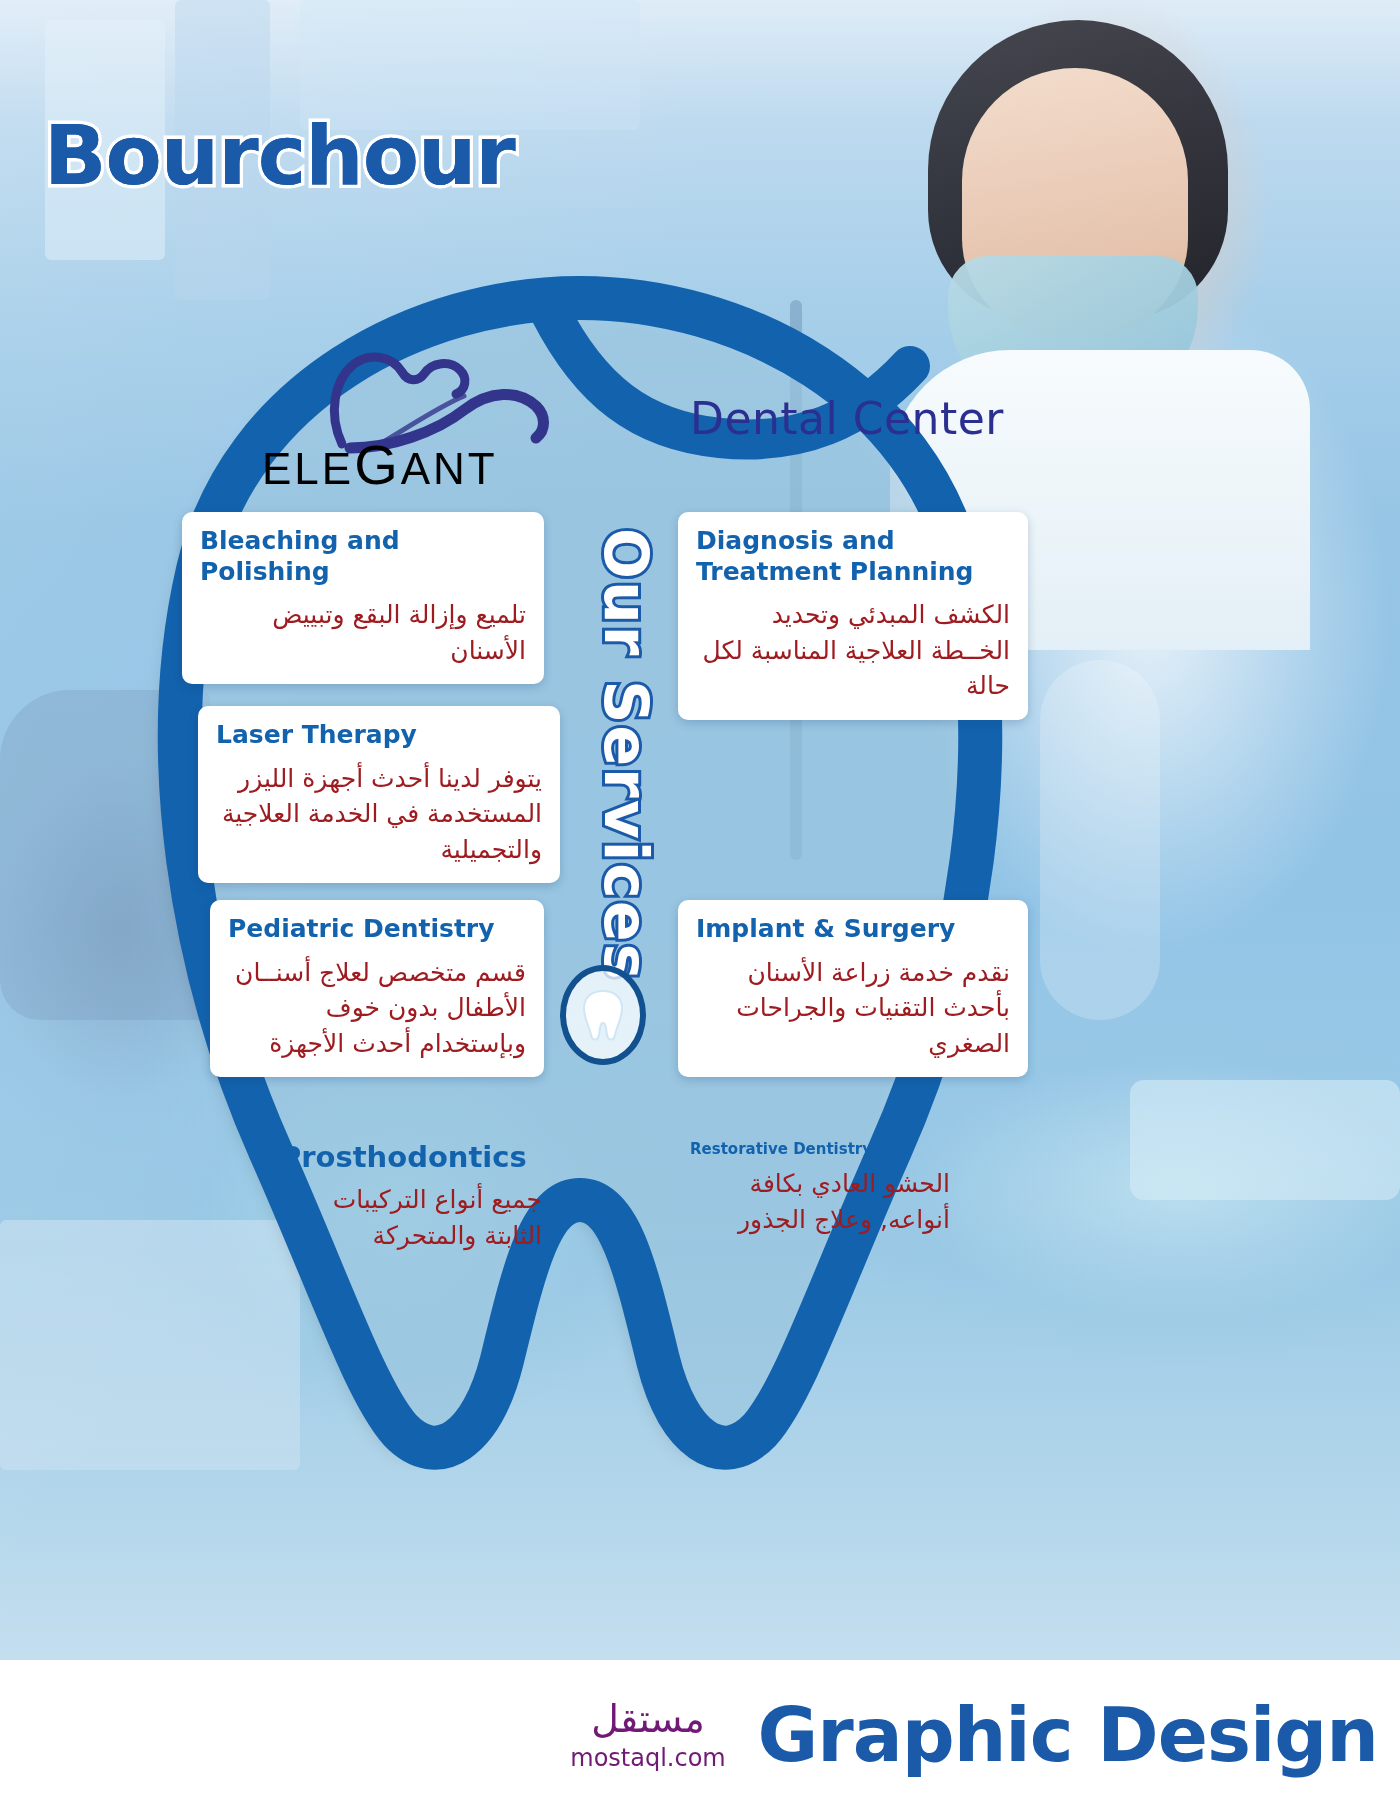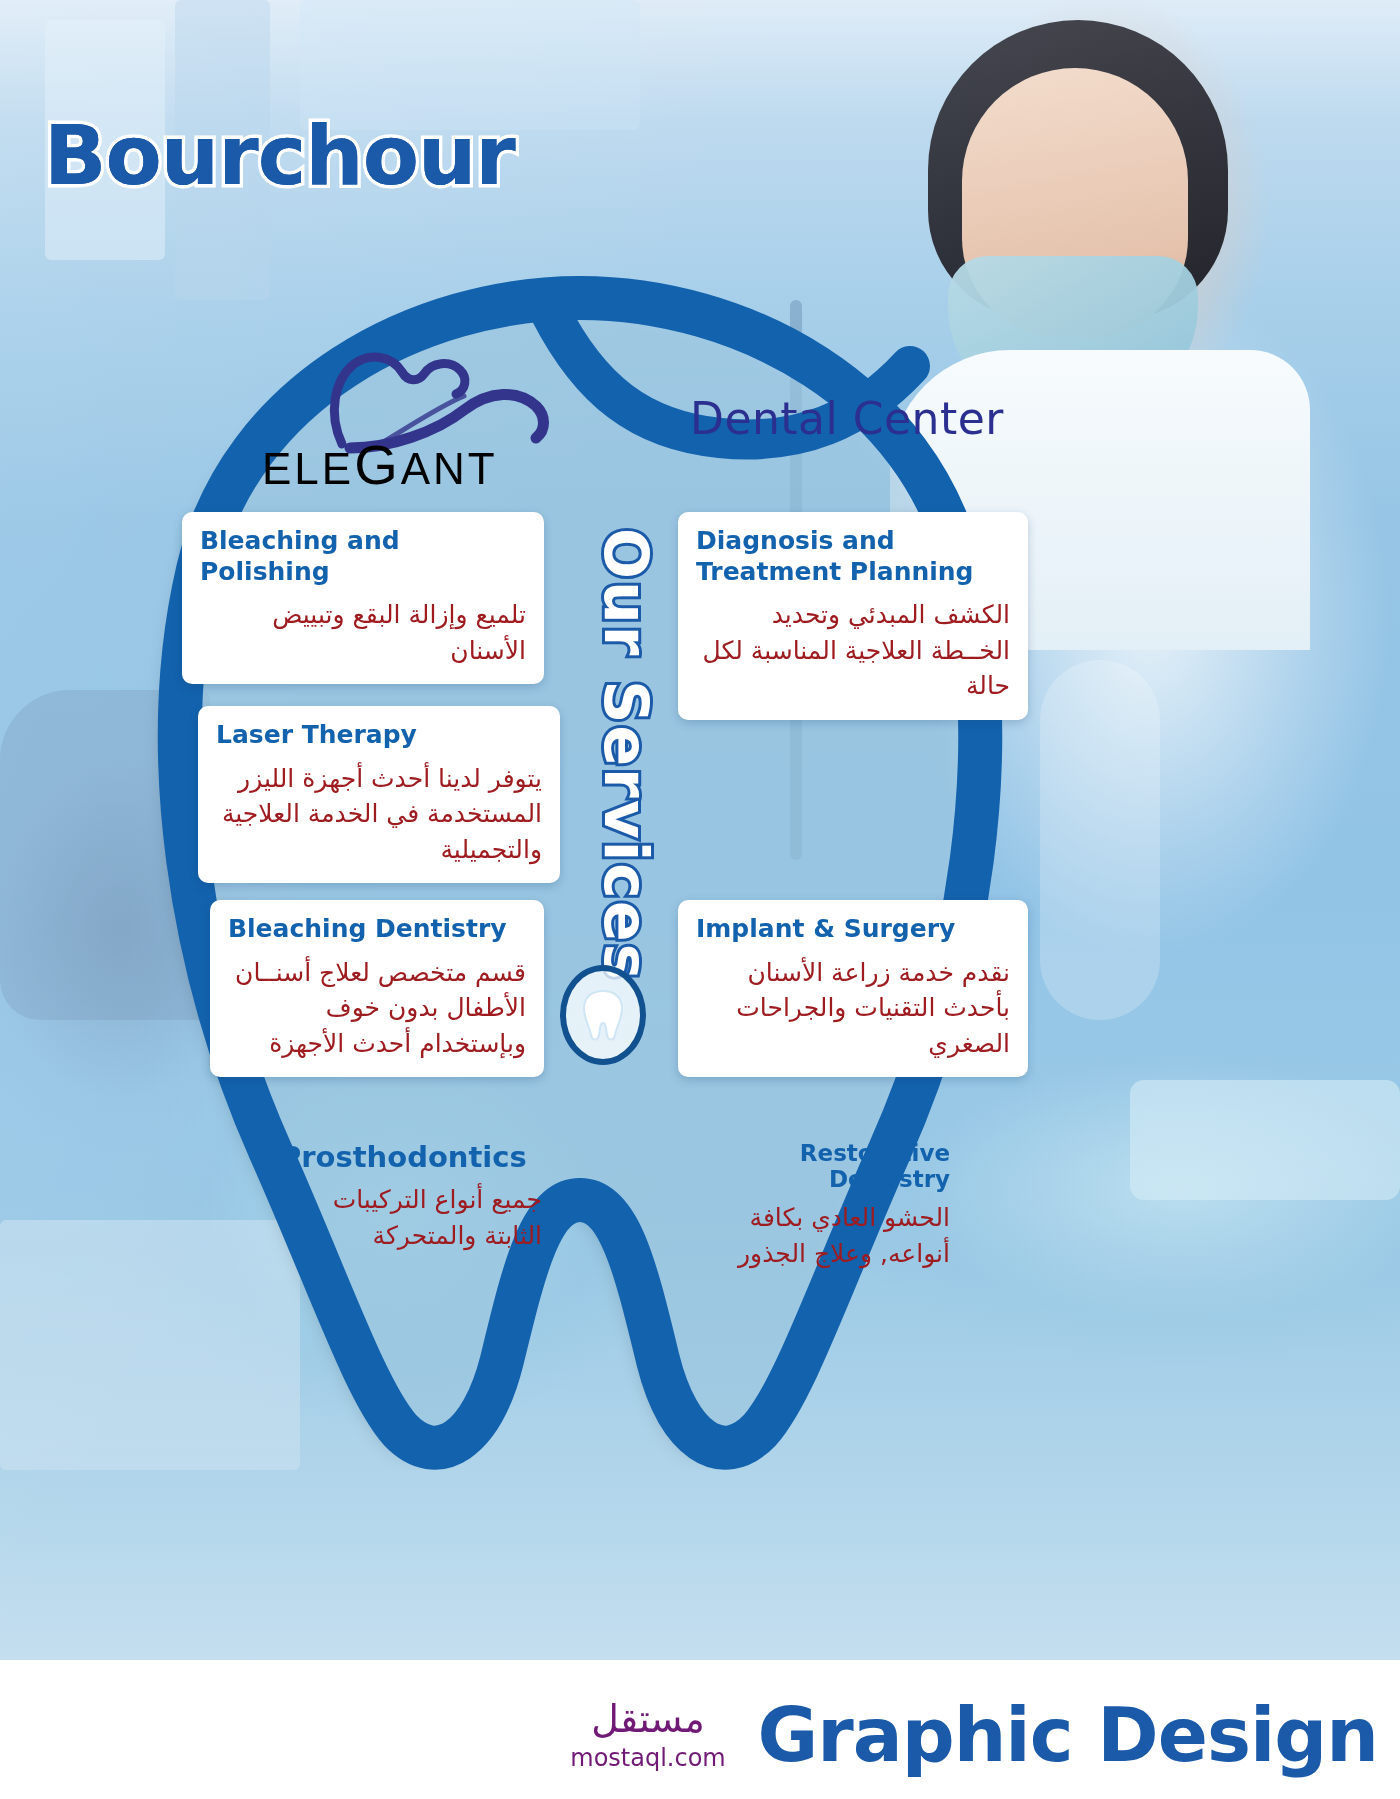--- a/index.html
+++ b/index.html
@@ -155,21 +155,21 @@
   #card-implant   { left: 678px; top: 900px;  width: 350px; }
 
   
   .bottom-block { position: absolute; }
   #b-prostho { left: 280px; top: 1140px; width: 262px; }
   #b-restor  { left: 690px; top: 1140px; width: 260px; }
   .bottom-block h3 {
     color: #1362ad; font-weight: 700; font-family: "DejaVu Sans", sans-serif;
   }
   #b-prostho h3 { font-size: 29px; text-align: left; }
-  #b-restor  h3 { font-size: 23px; text-align: right; }
+  #b-restor  h3 { font-size: 15px; text-align: left; }
   .bottom-block .ar {
     direction: rtl; text-align: center; color: #9e1b20;
     font-size: 25px; line-height: 1.42; margin-top: 8px;
     font-family: "DejaVu Sans", sans-serif;
   }
   #b-prostho .ar { text-align: right; }
   #b-restor  .ar { text-align: right; }
 
   
   .footer-band {
@@ -276,21 +276,21 @@
     <h3>Bleaching and Polishing</h3>
     <div class="ar">تلميع وإزالة البقع وتبييض الأسنان</div>
   </div>
 
   <div class="card left" id="card-laser">
     <h3>Laser Therapy</h3>
     <div class="ar">يتوفر لدينا أحدث أجهزة الليزر المستخدمة في الخدمة العلاجية والتجميلية</div>
   </div>
 
   <div class="card left" id="card-pedia">
-    <h3>Bleaching Dentistry</h3>
+    <h3>Pediatric Dentistry</h3>
     <div class="ar">قسم متخصص لعلاج أسنــان الأطفال بدون خوف وبإستخدام أحدث الأجهزة</div>
   </div>
 
   <div class="card right" id="card-diagnosis">
     <h3>Diagnosis and Treatment Planning</h3>
     <div class="ar">الكشف المبدئي وتحديد الخــطة العلاجية المناسبة لكل حالة</div>
   </div>
 
 
   <div class="card right" id="card-implant">

